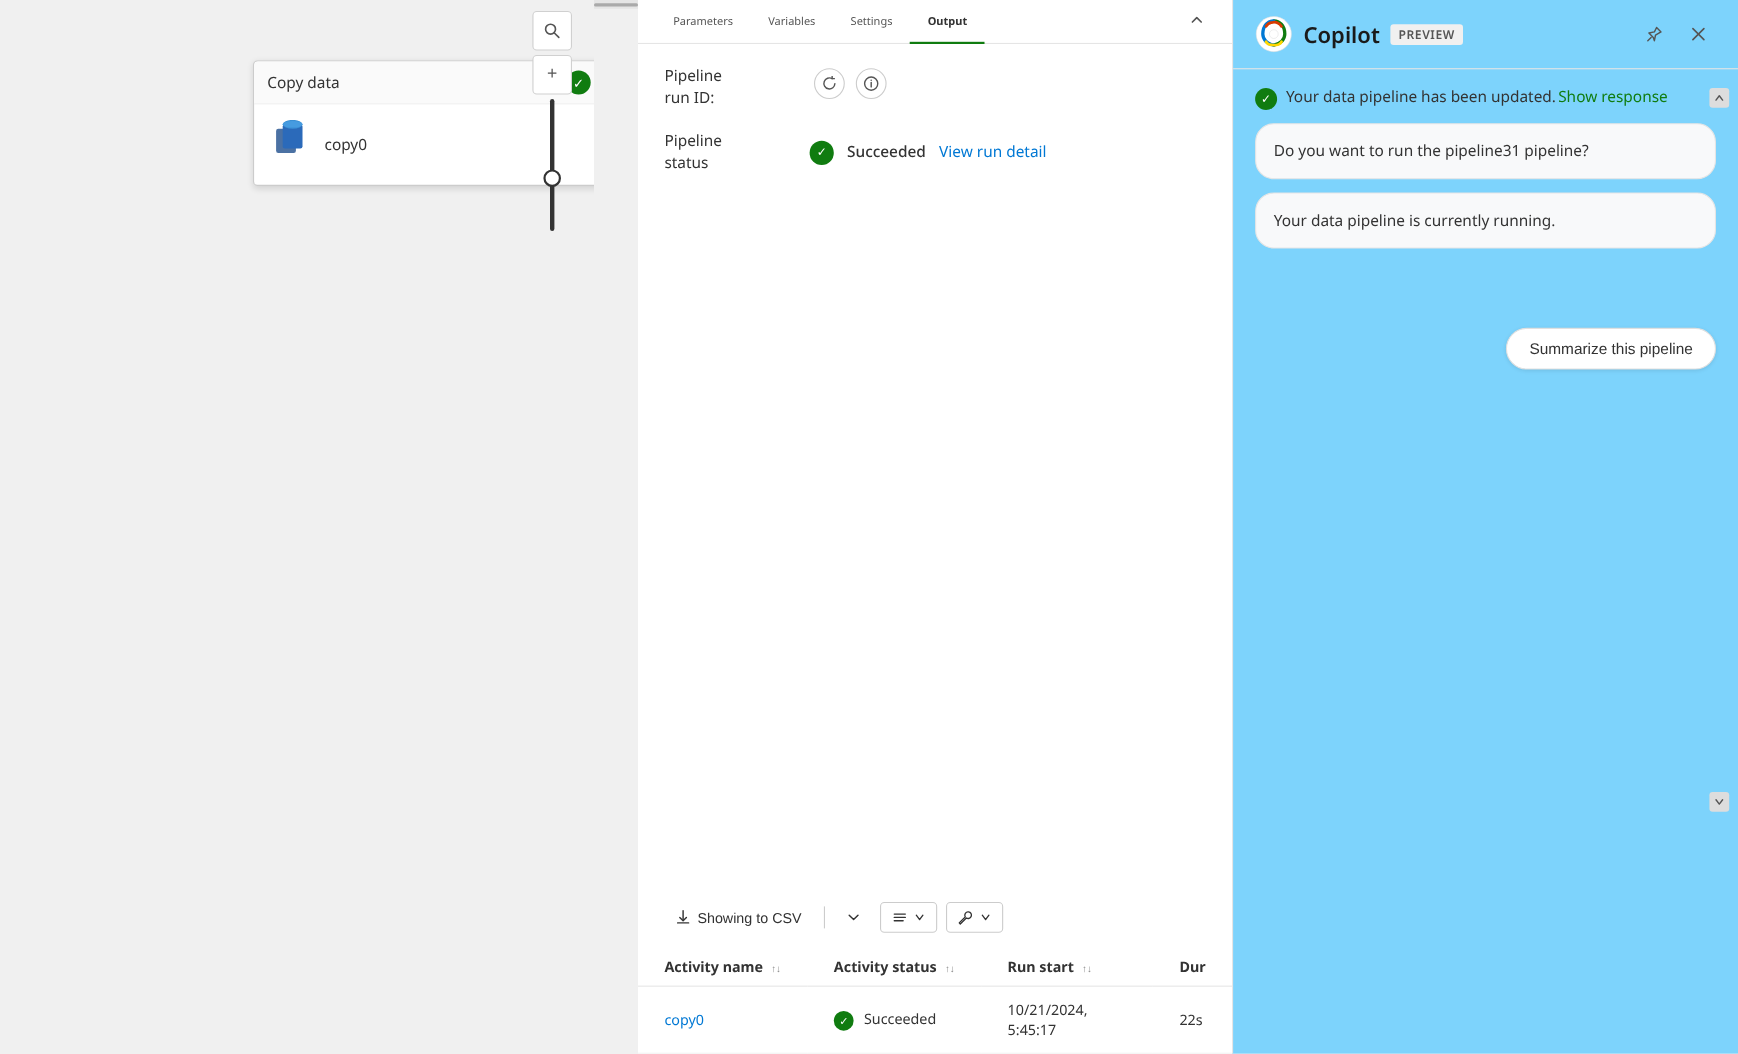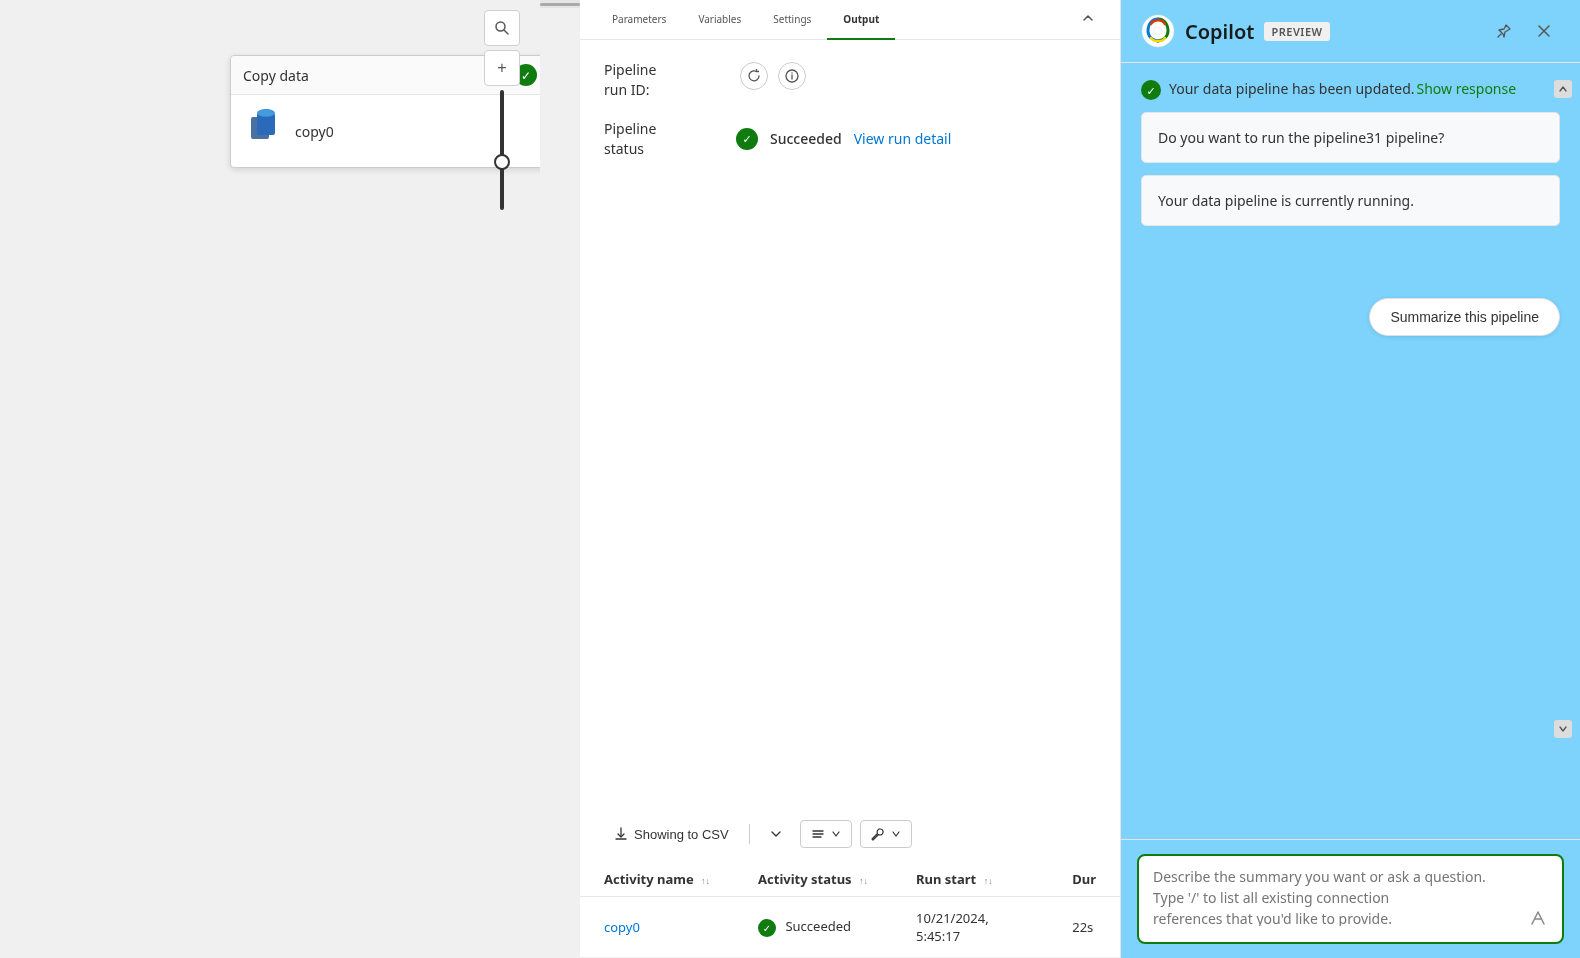--- a/index.html
+++ b/index.html
@@ -524,21 +524,21 @@
     .show-response-link {
       color: #107c10;
       cursor: pointer;
       text-decoration: none;
       font-size: 14px;
     }
 
     .msg-bubble {
       background: #f8f9fa;
       border: 1px solid #e5e5e5;
-      border-radius: 5px;
+      border-radius: 17px;
       padding: 14px 16px;
       font-size: 14px;
       color: #333;
       line-height: 1.5;
     }
 
     .run-pipeline-btn {
       background: #edf7ed;
       border: 1px solid #d0e8d0;
       border-radius: 8px;
@@ -876,27 +876,14 @@
     </div>
 
   </div>
 
   <button class="scroll-down-btn">
     <svg width="10" height="10" viewBox="0 0 10 10" fill="none">
       <polyline points="2,3 5,7 8,3" stroke="#555" stroke-width="1.3" stroke-linecap="round" stroke-linejoin="round" fill="none"></polyline>
     </svg>
   </button>
 
-  <div class="copilot-input-area">
-    <div class="copilot-textarea-wrap">
-      <textarea class="copilot-textarea" placeholder="Describe the summary you want or ask a question.
-Type '/' to list all existing connection
-references that you'd like to provide." style=""></textarea>
-      <button class="send-btn">
-        <svg width="18" height="18" viewBox="0 0 18 18" fill="none">
-          <polyline points="3,15 9,3 15,15" stroke="#888" stroke-width="1.5" stroke-linecap="round" stroke-linejoin="round" fill="none"></polyline>
-          <line x1="6" y1="10" x2="12" y2="10" stroke="#888" stroke-width="1.5" stroke-linecap="round"></line>
-        </svg>
-      </button>
-    </div>
-  </div>
 
 </div>
 
 </body></html>

